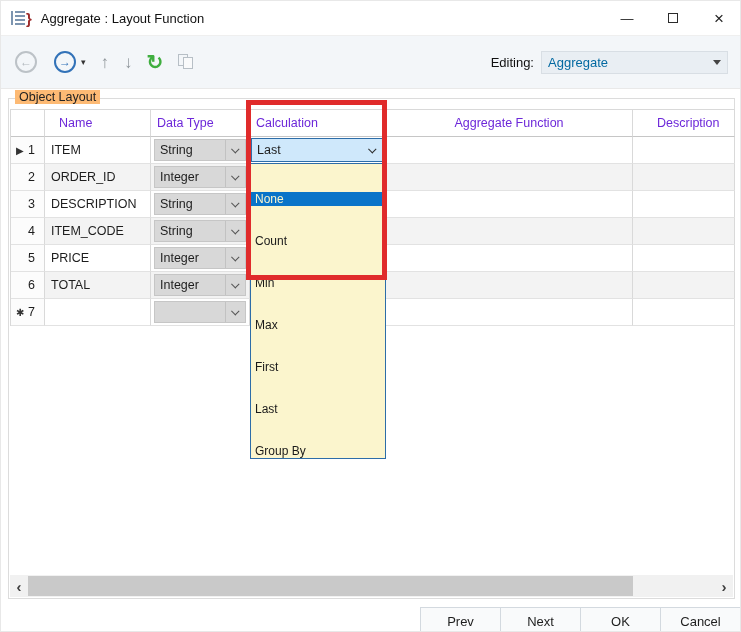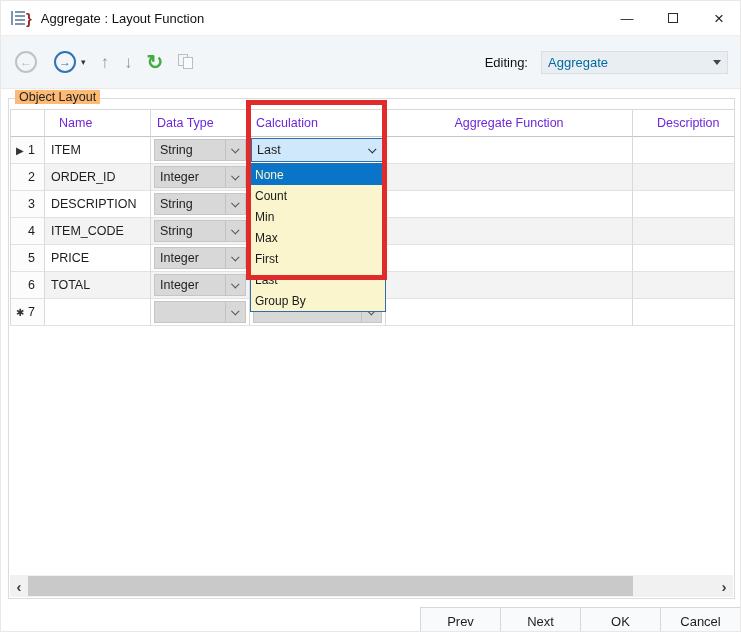--- a/index.html
+++ b/index.html
@@ -27,21 +27,21 @@
   .circle-btn { width:22px; height:22px; border-radius:50%; border:2px solid; display:flex;
                 align-items:center; justify-content:center; font-size:12px; font-weight:bold; line-height:1; }
   .back-btn { border-color:#bcc2c7; color:#b2b8be; }
   .fwd-btn  { border-color:#3272b8; color:#3272b8; margin-left:17px; }
   .caret { font-size:9px; color:#333; margin-left:5px; }
   .arrow-btn { font-size:17px; color:#8f969b; font-weight:bold; margin-left:15px; line-height:1; }
   .refresh-btn { font-size:20px; color:#3fae3f; font-weight:bold; margin-left:14px; line-height:1; }
   .copy-btn { position:relative; width:17px; height:16px; margin-left:15px; opacity:.65; }
   .copy-back  { position:absolute; left:0; top:0; width:10px; height:12px; border:1px solid #98a3ac; background:#f3f6f9; }
   .copy-front { position:absolute; left:5px; top:3px; width:10px; height:12px; border:1px solid #98a3ac; background:#fdfdfd; }
-  .editing { margin-left:auto; display:flex; align-items:center; gap:13px; font-size:13px; color:#111; }
+  .editing { margin-left:auto; display:flex; align-items:center; gap:7px; font-size:13px; color:#111; }
   .editing-combo { width:187px; height:23px; background:#e9eef3; border:1px solid #d8dee4;
                    display:flex; align-items:center; padding:0 6px; font-size:13px; color:#0369a1; }
   .editing-combo .tri { margin-left:auto; width:0; height:0; border-left:4px solid transparent;
                         border-right:4px solid transparent; border-top:5px solid #444; }
 
   
   .groupbox { position:absolute; left:7px; top:97px; width:727px; height:501px; border:1px solid #dcdcdc; background:#fff; }
   .groupbox-label { position:absolute; top:-9px; left:6px; background:#fdba74; padding:0 4px; font-size:12.5px; color:#222; }
 
   
@@ -65,21 +65,21 @@
   .chev { width:6px; height:6px; border-left:1.6px solid #555; border-bottom:1.6px solid #555;
           transform:rotate(-45deg) translateY(-1px); }
   .combo.active { background:#cfe8fb; border:1px solid #2d6da8; margin:1px 1px; }
   .combo.active .chevbox { border-left:none; }
   .combo.active .chev { border-color:#2b2b2b; }
   .cell.nopad { padding-left:0; }
 
   
   .dropdown { position:absolute; left:241px; top:64px; width:136px; z-index:5; background:#fbf5cd;
               border:1px solid #2d6da8; display:flex; flex-direction:column; }
-  .dd-item { height:21px; display:flex; align-items:center; padding-left:4px; font-size:12px; color:#1a1a1a; }
+  .dd-item { height:14px; display:flex; align-items:center; padding-left:4px; font-size:12px; color:#1a1a1a;margin-top:28px; }
   .dd-item.sel { background:#0a74c9; color:#fbf5cd; }
 
   
   .red-rect { position:absolute; left:245px; top:99px; width:141px; height:180px;
               border:5px solid #e02b2b; z-index:20; pointer-events:none; }
 
   
   .hscroll { position:absolute; left:1px; right:1px; bottom:1px; height:22px; background:#f1f1f1;
              display:flex; align-items:center; }
   .scroll-arrow { width:18px; height:22px; display:flex; align-items:center; justify-content:center;

